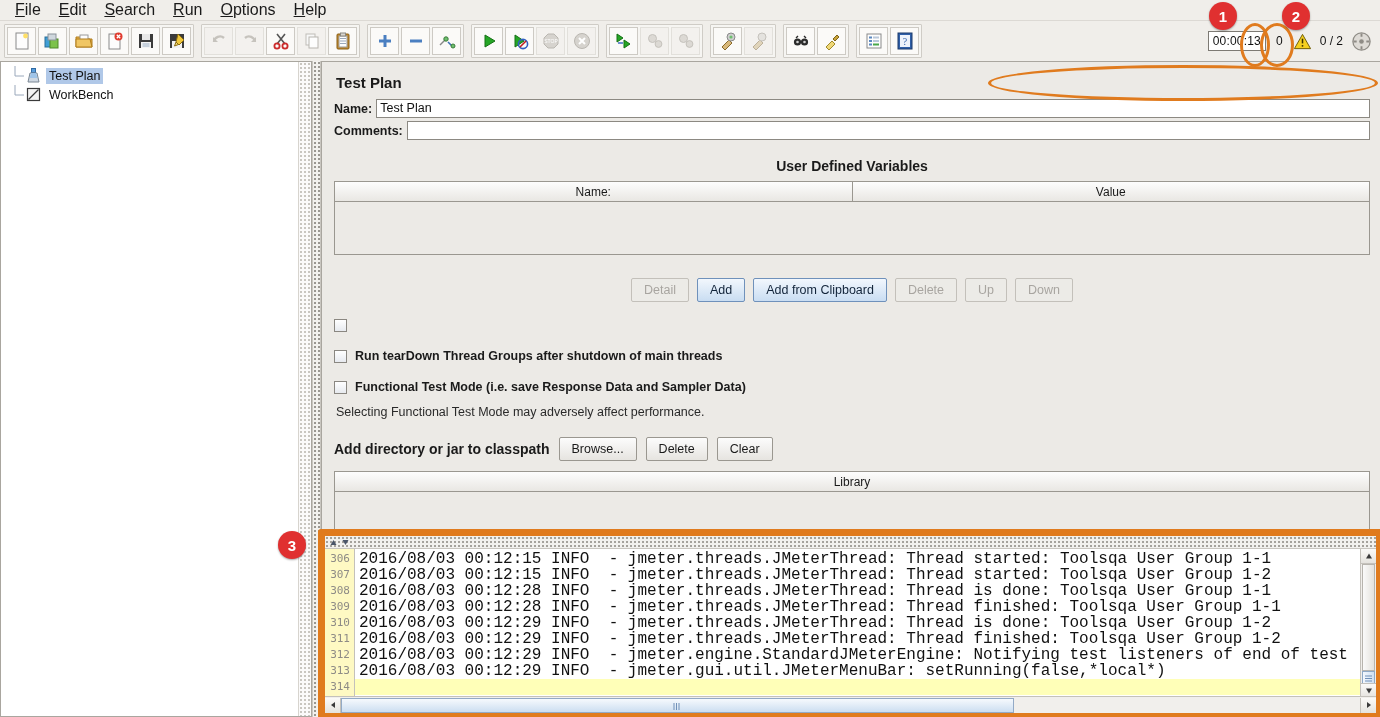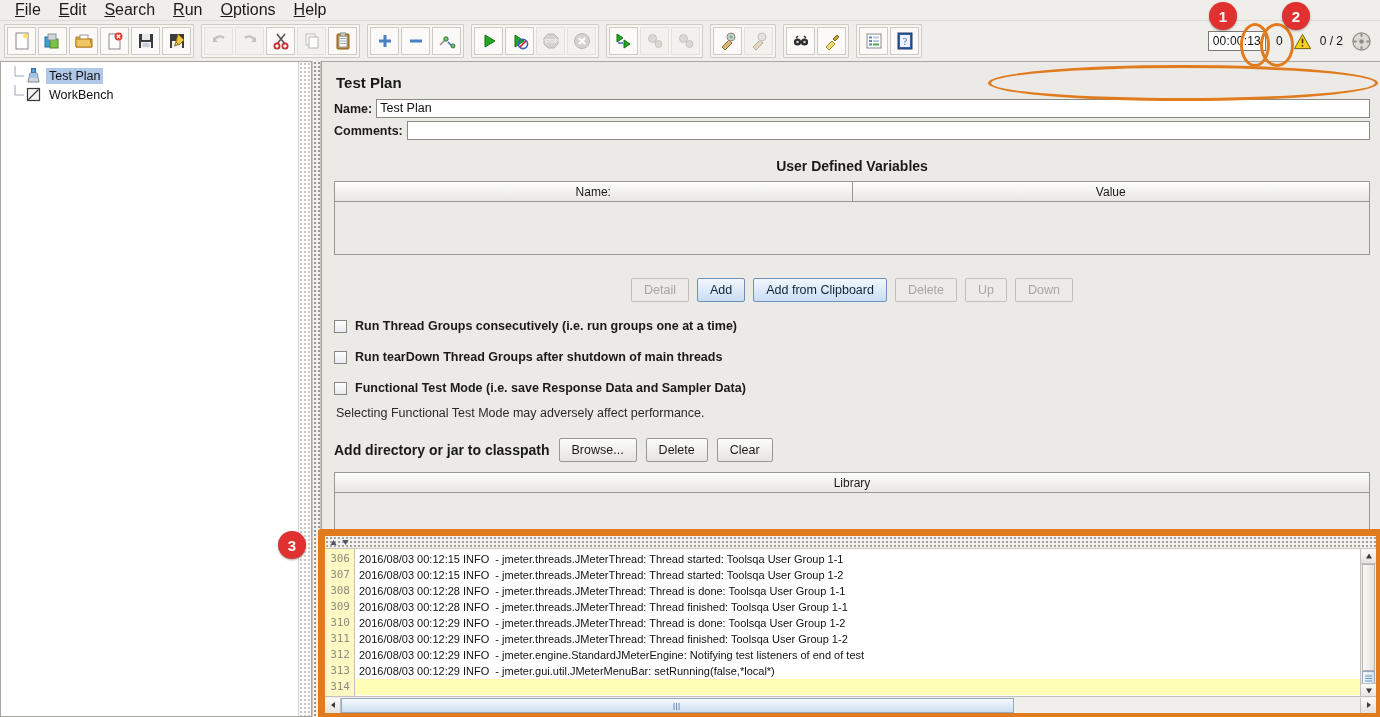--- a/index.html
+++ b/index.html
@@ -275,22 +275,22 @@
   }
   .log-lines {
     flex: 1;
     position: relative;
     overflow: hidden;
     padding-top: 2px;
     background: #fff;
   }
   .log-line {
     height: 16px; line-height: 16px;
-    font-family: Liberation Sans, sans-serif;
-    font-size: 11px;
+    font-family: Liberation Mono, monospace;
+    font-size: 16px;
     color: #111;
     white-space: pre;
     padding-left: 4px;
   }
   .log-line.current { background: #ffffb8; }
   .log-vscroll {
     width: 15px;
     background: #f1efec;
     border-left: 1px solid #c4c1bb;
     flex: 0 0 15px;
@@ -697,21 +697,20 @@
           <div class="btn disabled">Detail</div>
           <div class="btn primary">Add</div>
           <div class="btn primary">Add from Clipboard</div>
           <div class="btn disabled">Delete</div>
           <div class="btn disabled">Up</div>
           <div class="btn disabled">Down</div>
         </div>
 
         <div class="cb-row">
           <span class="checkbox"></span>
-          <span class="cb-label">Run Thread Groups consecutively (i.e. run groups one at a time)</span>
         </div>
         <div class="cb-row">
           <span class="checkbox"></span>
           <span class="cb-label">Run tearDown Thread Groups after shutdown of main threads</span>
         </div>
         <div class="cb-row">
           <span class="checkbox"></span>
           <span class="cb-label">Functional Test Mode (i.e. save Response Data and Sampler Data)</span>
         </div>
 

